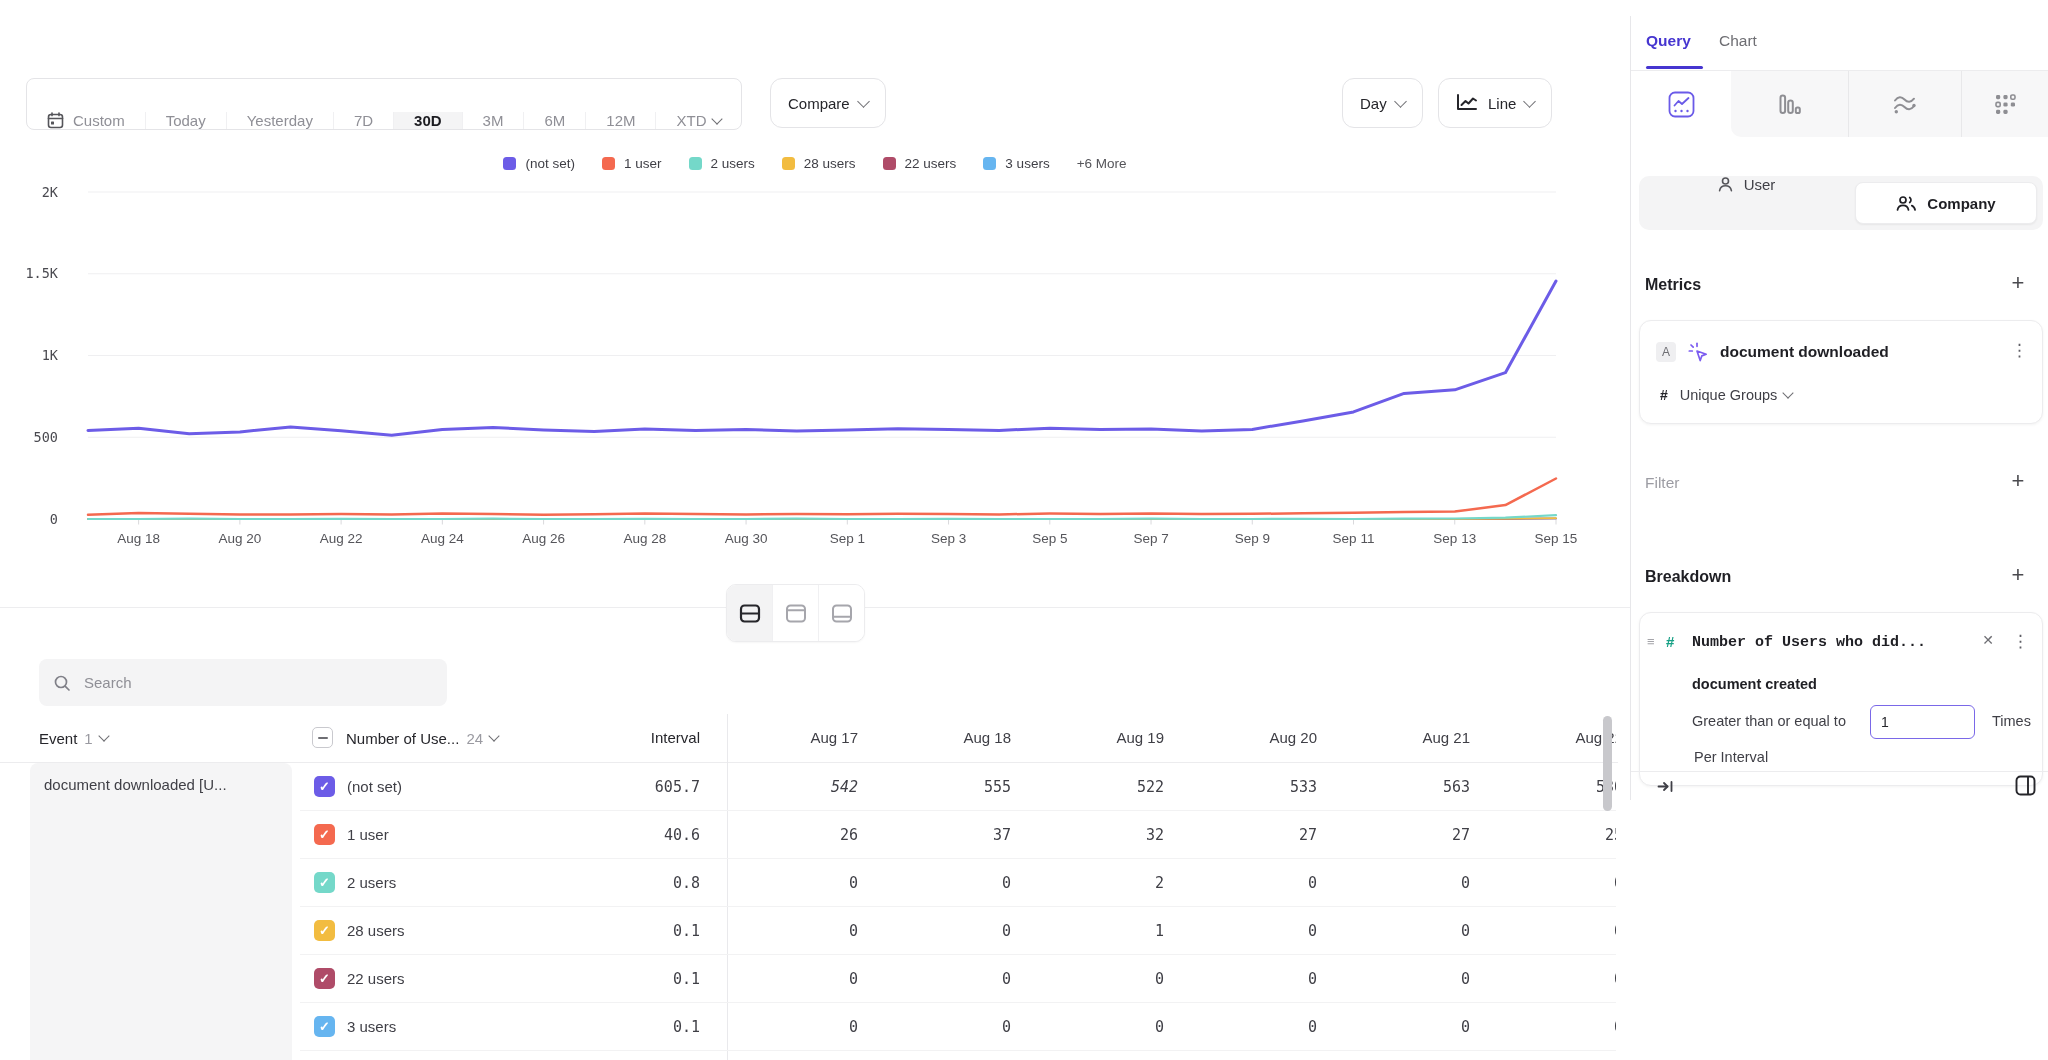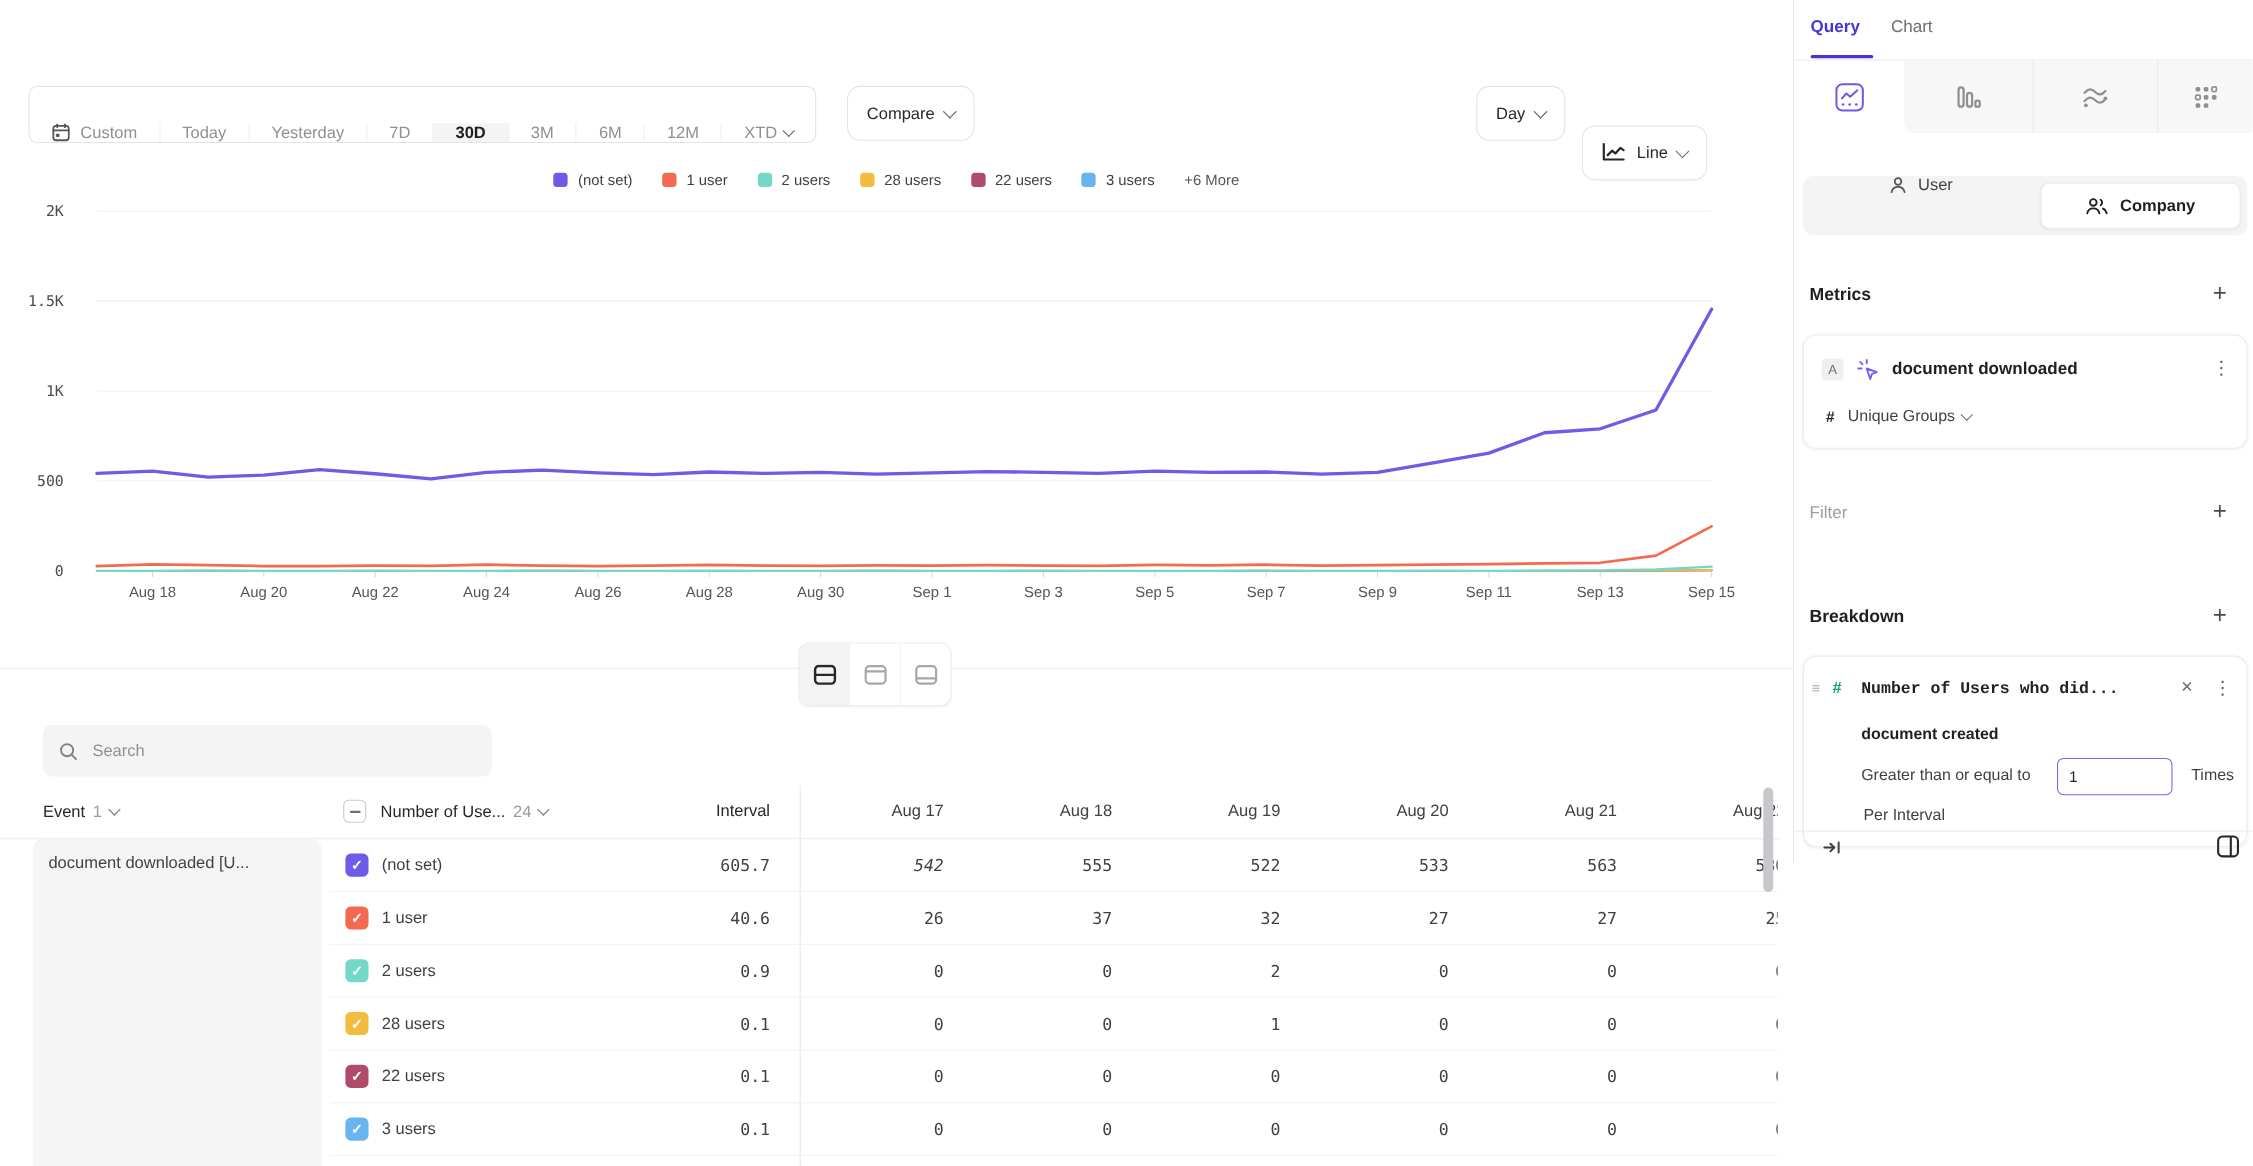--- a/index.html
+++ b/index.html
@@ -71,21 +71,21 @@
   .t-row::after{content:"";position:absolute;left:300px;right:14px;bottom:0;height:1px;background:#F2F2F3;}
   .row-check{position:absolute;left:314px;top:13px;width:21px;height:21px;border-radius:5px;display:flex;align-items:center;
     justify-content:center;color:#fff;font-size:13px;font-weight:bold;cursor:pointer;}
   .row-label{position:absolute;left:347px;top:0;height:48px;line-height:48px;font-size:15px;color:#3F3F46;}
   .row-avg{position:absolute;left:560px;top:0;width:140px;height:48px;line-height:48px;text-align:right;font-size:15px;color:#3F3F46;}
   .row-values{position:absolute;left:728px;top:0;width:888px;height:48px;display:flex;overflow:hidden;}
   .val-col{height:48px;line-height:48px;text-align:right;font-size:15px;color:#3F3F46;flex:0 0 auto;}
   .scroll-pill{position:absolute;left:1603px;top:2px;width:9px;height:95px;background:#C8C8CC;border-radius:5px;cursor:pointer;}
 
   
-  .panel{position:absolute;left:1630px;top:0;width:418px;height:784px;background:#fff;border-left:1px solid #E7E7EA;box-sizing:border-box;}
+  .panel{position:absolute;left:1630px;top:16px;width:418px;height:784px;background:#fff;border-left:1px solid #E7E7EA;box-sizing:border-box;}
   .panel-tabs{position:absolute;left:0;top:0;width:100%;height:55px;border-bottom:1px solid #ECECEE;box-sizing:border-box;}
   .tab-query{position:absolute;left:15px;top:16px;font-size:15.5px;font-weight:700;color:#4635D0;cursor:pointer;}
   .tab-chart{position:absolute;left:88px;top:16px;font-size:15.5px;color:#6E6E73;cursor:pointer;}
   .tab-underline{position:absolute;left:15px;top:50px;width:57px;height:3px;background:#4635D0;border-radius:2px;}
   .chart-type-strip{position:absolute;left:0;top:55px;width:100%;height:66px;}
   .cts-gray{position:absolute;left:100px;top:0;right:0;bottom:0;background:#F7F7F8;border-radius:0 0 0 10px;}
   .cts-sep1{position:absolute;left:217px;top:0;width:1px;height:100%;background:#E8E8EA;}
   .cts-sep2{position:absolute;left:330px;top:0;width:1px;height:100%;background:#E8E8EA;}
   .cts-tab{position:absolute;top:0;height:66px;display:flex;align-items:center;justify-content:center;cursor:pointer;color:#8E8E93;}
   .cts-tab.sel{color:#6A5AE8;}
@@ -172,21 +172,21 @@
     <button class="btn" style="left:770px;">
       <span>Compare</span>
       <span class="chev"></span>
     </button>
 
     <button class="btn" style="left:1342px;">
       <span>Day</span>
       <span class="chev"></span>
     </button>
 
-    <button class="btn" style="left:1438px;margin-top:36px;">
+    <button class="btn" style="left:1438px;">
       <span style="margin-right:10px;color:#26262B;">
         <svg width="22" height="18" viewBox="0 0 22 18" fill="none" stroke="currentColor" stroke-width="2" stroke-linecap="round" stroke-linejoin="round">
             <path d="M2 1v14h18"></path>
             <path d="M5.5 11l4-4 3 2.5L17 4.5l3 2"></path>
           </svg>
       </span>
       <span>Line</span>
       <span class="chev"></span>
     </button>
 
@@ -369,21 +369,21 @@
               <div class="val-col mono" style="width: 153px;">37</div>
               <div class="val-col mono" style="width: 153px;">32</div>
               <div class="val-col mono" style="width: 153px;">27</div>
               <div class="val-col mono" style="width: 153px;">27</div>
               <div class="val-col mono" style="width: 153px;">25</div>
             </div>
           </div>
           <div class="t-row">
             <div class="row-check" style="background: rgb(116, 216, 201);">✓</div>
             <div class="row-label">2 users</div>
-            <div class="row-avg mono">0.9</div>
+            <div class="row-avg mono">0.8</div>
             <div class="row-values">
               <div class="val-col mono" style="width: 130px;">0</div>
               <div class="val-col mono" style="width: 153px;">0</div>
               <div class="val-col mono" style="width: 153px;">2</div>
               <div class="val-col mono" style="width: 153px;">0</div>
               <div class="val-col mono" style="width: 153px;">0</div>
               <div class="val-col mono" style="width: 153px;">0</div>
             </div>
           </div>
           <div class="t-row">

